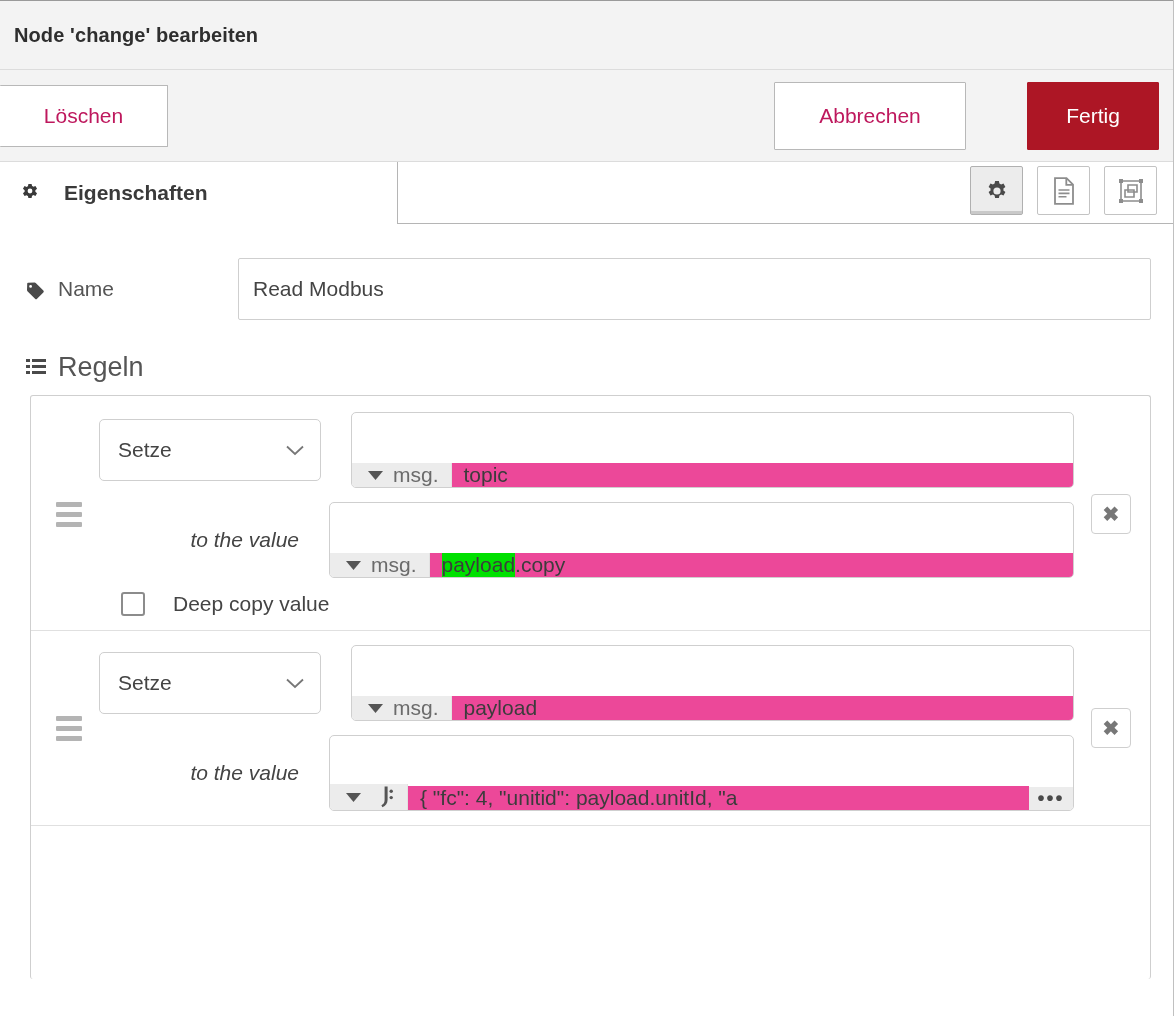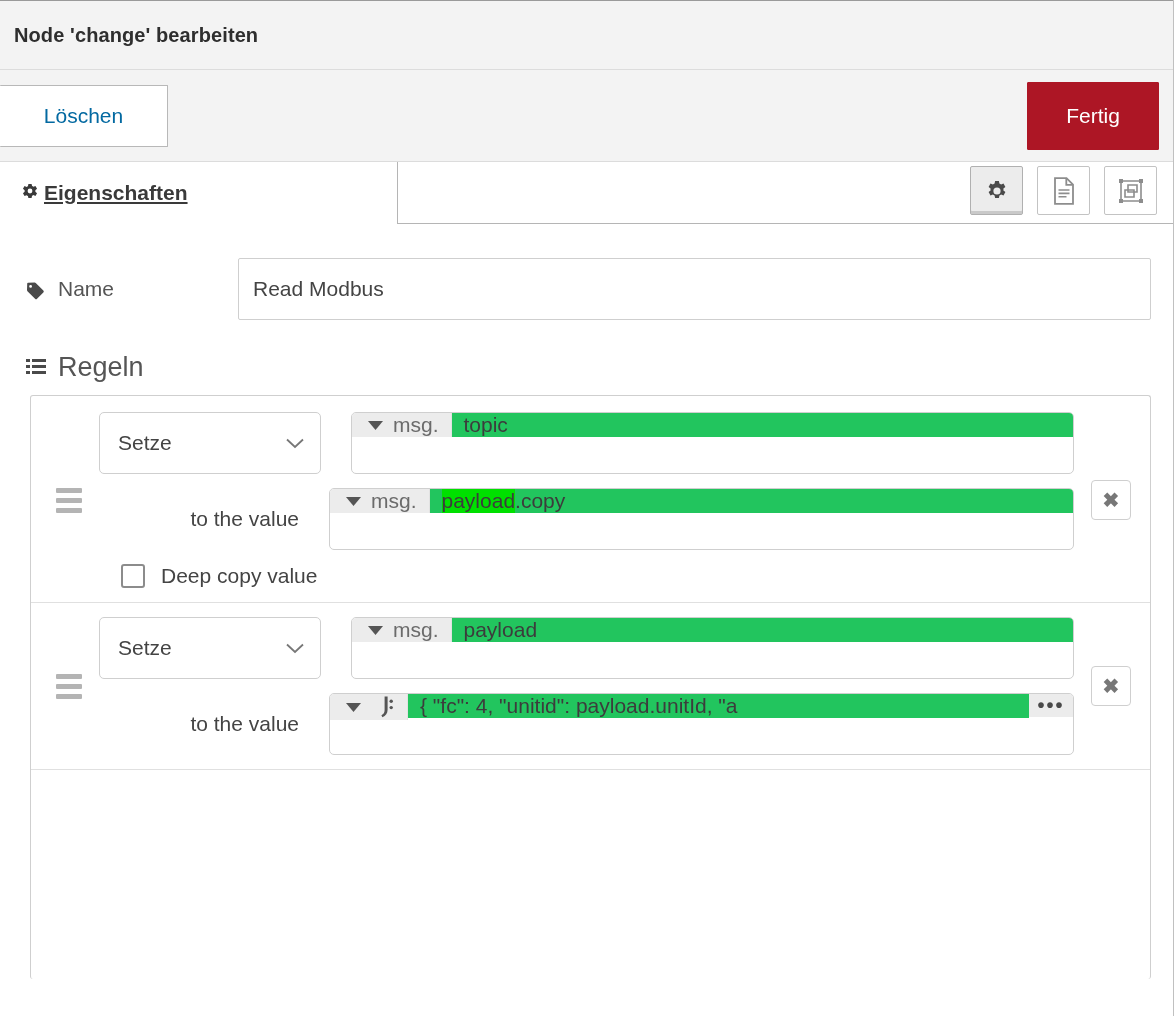--- a/index.html
+++ b/index.html
@@ -55,21 +55,21 @@
     display: flex;
     align-items: center;
     padding: 0 14px;
   }
   .btn {
     box-sizing: border-box;
     font-family: "Liberation Sans", sans-serif;
     font-size: 21px;
     background: #ffffff;
     border: 1px solid #b8b8b8;
-    color: #0369a1;
+    color: #be185d;
     cursor: pointer;
     display: inline-flex;
     align-items: center;
     justify-content: center;
     border-radius: 1px;
   }
   .btn-delete {
     width: 168px;
     height: 62px;
     margin-left: -14px;
@@ -104,30 +104,29 @@
     background: #ffffff;
     display: flex;
     align-items: flex-end;
   }
   .tab {
     box-sizing: border-box;
     height: 62px;
     padding: 0 22px 0 20px;
     display: flex;
     align-items: center;
-    gap: 4px;
+    gap: 24px;
     border-right: 1px solid #b5b5b5;
     background: #ffffff;
     font-size: 21px;
     font-weight: bold;
     color: #3a3a3a;
     cursor: pointer;
     margin-bottom: -1px;
     min-width: 398px;
-    text-decoration: underline;
   }
   .tab-gear { width: 20px; height: 20px; display: inline-block; }
 
   .tabs-icons {
     position: absolute;
     right: 16px;
     bottom: 8px;
     display: flex;
     gap: 14px;
   }
@@ -261,33 +260,34 @@
   .chev-down { width: 18px; height: 11px; display: inline-block; }
 
   .rule-label {
     width: 222px;
     flex: none;
     text-align: right;
     padding-right: 22px;
     box-sizing: border-box;
     font-size: 21px;
     color: #444444;
+    font-style: italic;
   }
 
   
   .typed-input {
     box-sizing: border-box;
     flex: 1;
     min-width: 0;
-    height: 62px;
+    height: 76px;
     border: 1px solid #cfcfcf;
     border-radius: 5px;
     background: #ffffff;
     display: flex;
-    align-items: flex-start;
+    align-items: flex-end;
     overflow: hidden;
   }
   .ti-type {
     flex: none;
     background: #ececec;
     display: flex;
     align-items: center;
     gap: 10px;
     padding: 0 12px 0 16px;
     cursor: pointer;
@@ -301,21 +301,21 @@
   .ti-value {
     flex: 1;
     min-width: 0;
     display: flex;
     align-items: center;
     padding: 0 12px;
     font-size: 21px;
     color: #3c3c3c;
     white-space: nowrap;
     overflow: hidden;
-    background: #22c55e;
+    background: #ec4899;
     cursor: text;
   }
   .ti-value.mono { font-family: "Liberation Sans", sans-serif; }
   .hl-green { background: #00e000; }
   .ti-expand {
     flex: none;
     width: 44px;
     background: #ececec;
     display: flex;
     align-items: center;
@@ -323,21 +323,21 @@
     cursor: pointer;
     color: #4a4a4a;
     letter-spacing: 2px;
     font-size: 20px;
     font-weight: bold;
   }
 
   .checkbox-line {
     display: flex;
     align-items: center;
-    gap: 16px;
+    gap: 28px;
     margin-top: 14px;
     padding-left: 22px;
   }
   .checkbox-box {
     width: 24px;
     height: 24px;
     box-sizing: border-box;
     border: 2px solid #8c8c8c;
     border-radius: 3px;
     background: #ffffff;
@@ -380,20 +380,21 @@
 
 <div class="dialog">
 
   <div class="titlebar">
     <div class="titlebar-text">Node 'change' bearbeiten</div>
   </div>
 
   <div class="buttonbar">
     <button class="btn btn-delete">Löschen</button>
     <div class="btn-right-group">
+      <button class="btn btn-cancel">Abbrechen</button>
       <button class="btn btn-done">Fertig</button>
     </div>
   </div>
 
   <div class="tabsrow">
     <div class="tab">
       <span class="tab-gear">
         <svg viewBox="0 0 20 20" width="20" height="20" aria-hidden="true">
           <path fill="#3a3a3a" d="M11.6 1h-3.2l-.45 2.15a6.8 6.8 0 0 0-1.33.77L4.56 3.1 2.96 5.87l1.7 1.4a6.9 6.9 0 0 0 0 1.53l-1.7 1.4 1.6 2.77 2.06-.82c.41.32.86.58 1.33.77L8.4 15h3.2l.45-2.15c.47-.19.92-.45 1.33-.77l2.06.82 1.6-2.77-1.7-1.4a6.9 6.9 0 0 0 0-1.53l1.7-1.4-1.6-2.77-2.06.82a6.8 6.8 0 0 0-1.33-.77L11.6 1zM10 5.6A2.4 2.4 0 1 1 10 10.4 2.4 2.4 0 0 1 10 5.6z"></path>
         </svg>

